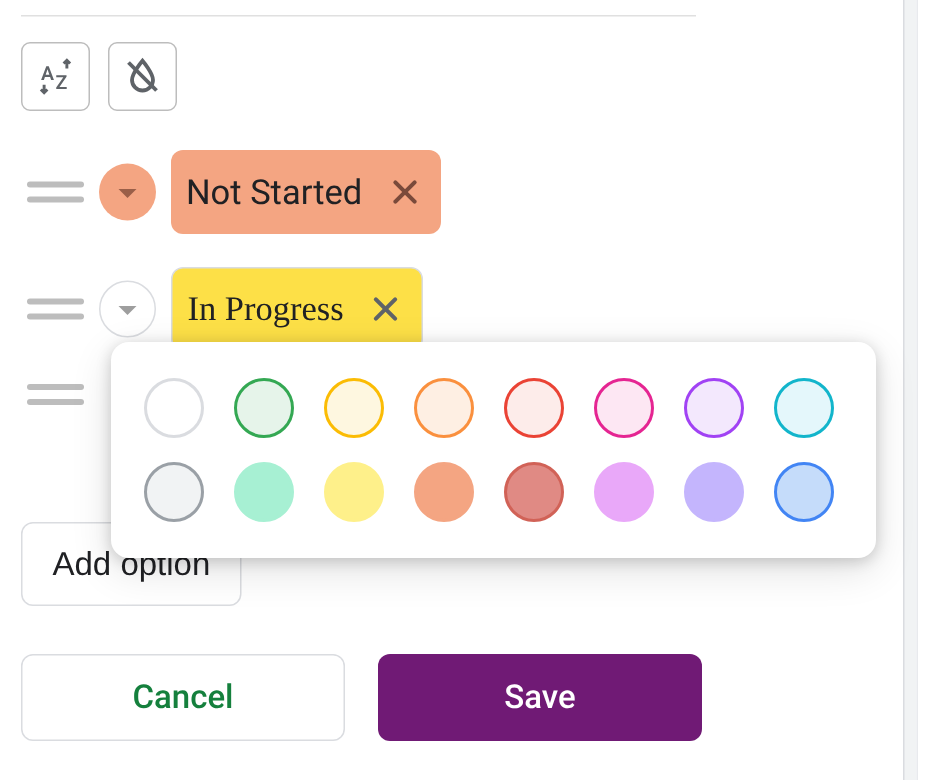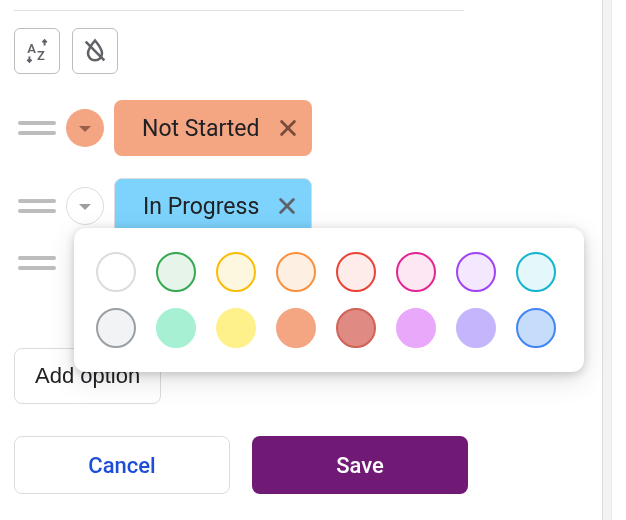--- a/index.html
+++ b/index.html
@@ -96,28 +96,28 @@
       border-right: 6px solid transparent;
       position: relative;
       top: 1px;
     }
     .caret-down.dark { border-top: 6px solid #9a5f48; }
     .caret-down.grey { border-top: 6px solid #9e9e9e; }
     .chip {
       height: 56px;
       display: flex;
       align-items: center;
-      padding: 0 10px 0 28px;
+      padding: 0 10px 0 10px;
       gap: 14px;
       border-radius: 8px;
       font-size: 23px;
       color: #202124;
     }
     .chip.filled { background: #f4a582; }
-    .chip.outlined { border: 1.5px solid #dadce0; background: #7dd3fc; }
+    .chip.outlined { border: 1.5px solid #dadce0; background: #fde047; font-family: Liberation Serif, serif; }
     .chip-close {
       width: 28px;
       height: 28px;
       cursor: pointer;
       color: #5f6368;
       display: flex;
       align-items: center;
       justify-content: center;
     }
     .chip.filled .chip-close { color: #7a4a3a; }
@@ -150,21 +150,21 @@
       font-size: 22px;
       cursor: pointer;
       display: flex;
       align-items: center;
       justify-content: center;
       font-weight: 500;
     }
     .action-btn.cancel {
       border: 1.5px solid #dadce0;
       background: #fff;
-      color: #1d4ed8;
+      color: #15803d;
     }
     .action-btn.save {
       border: none;
       background: #701a75;
       color: #fff;
     }
     .color-popover {
       position: absolute;
       left: 74px;
       top: 228px;

